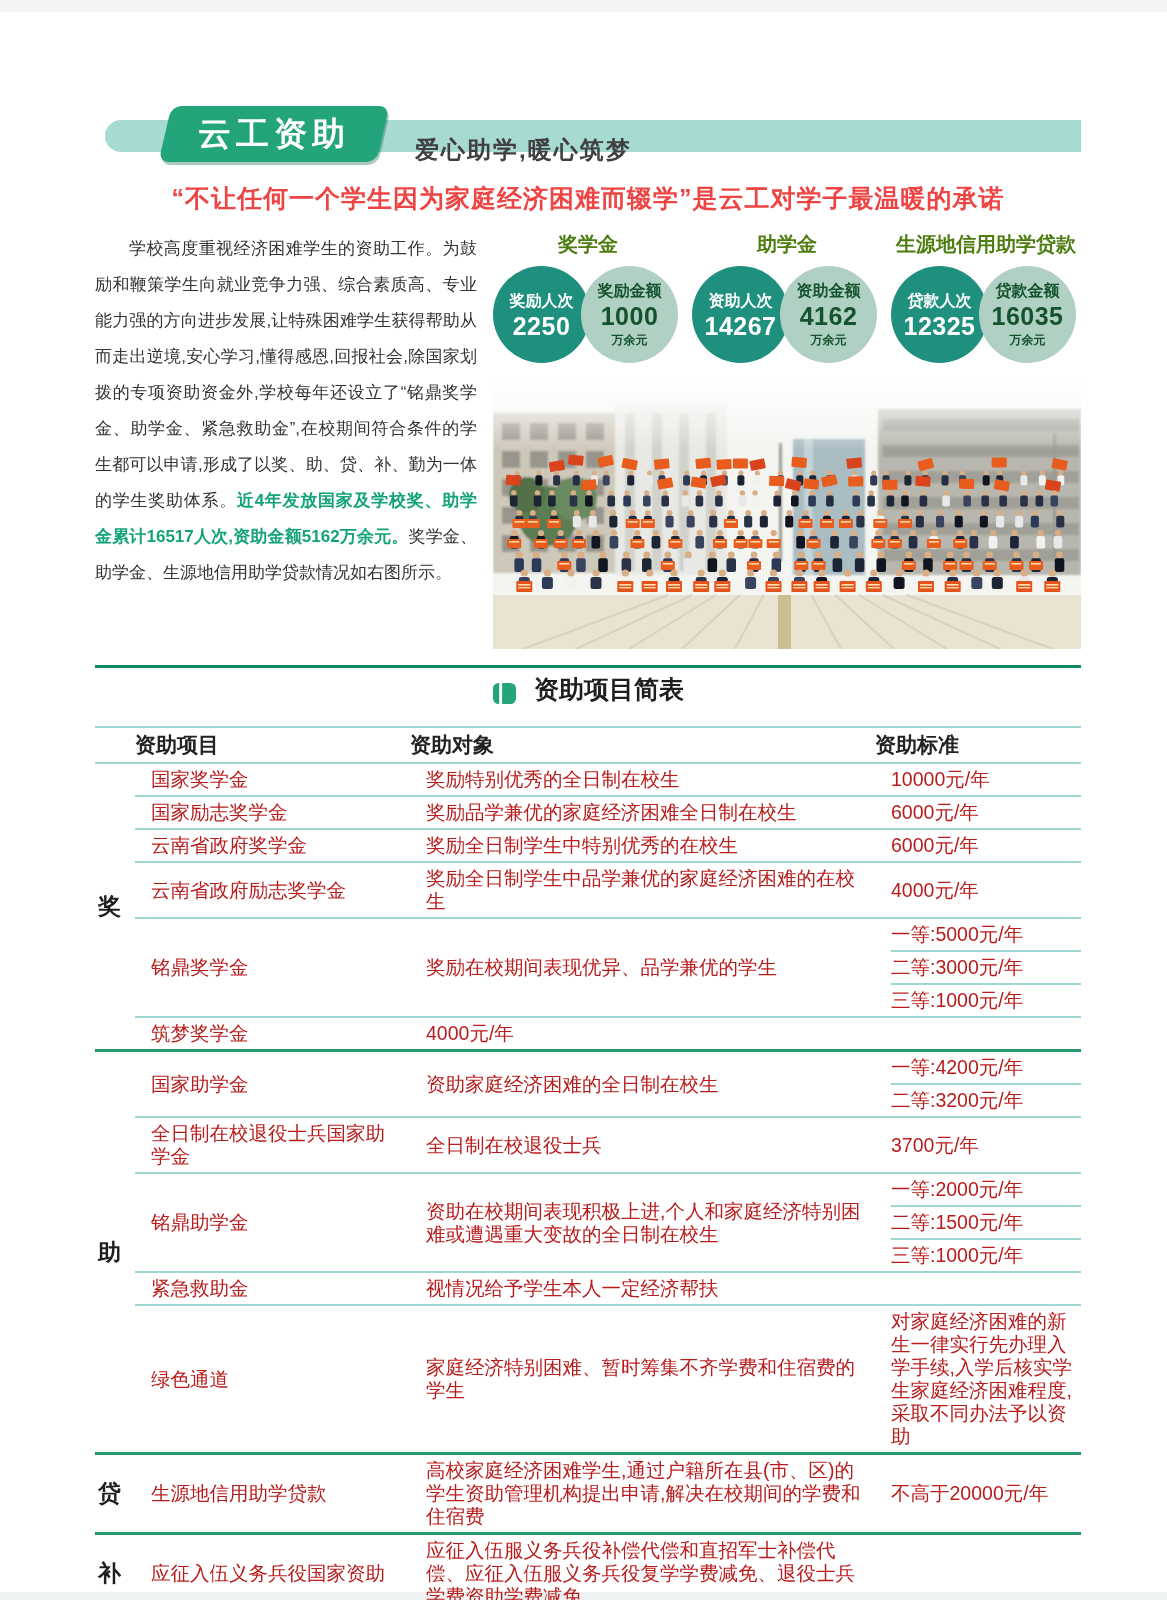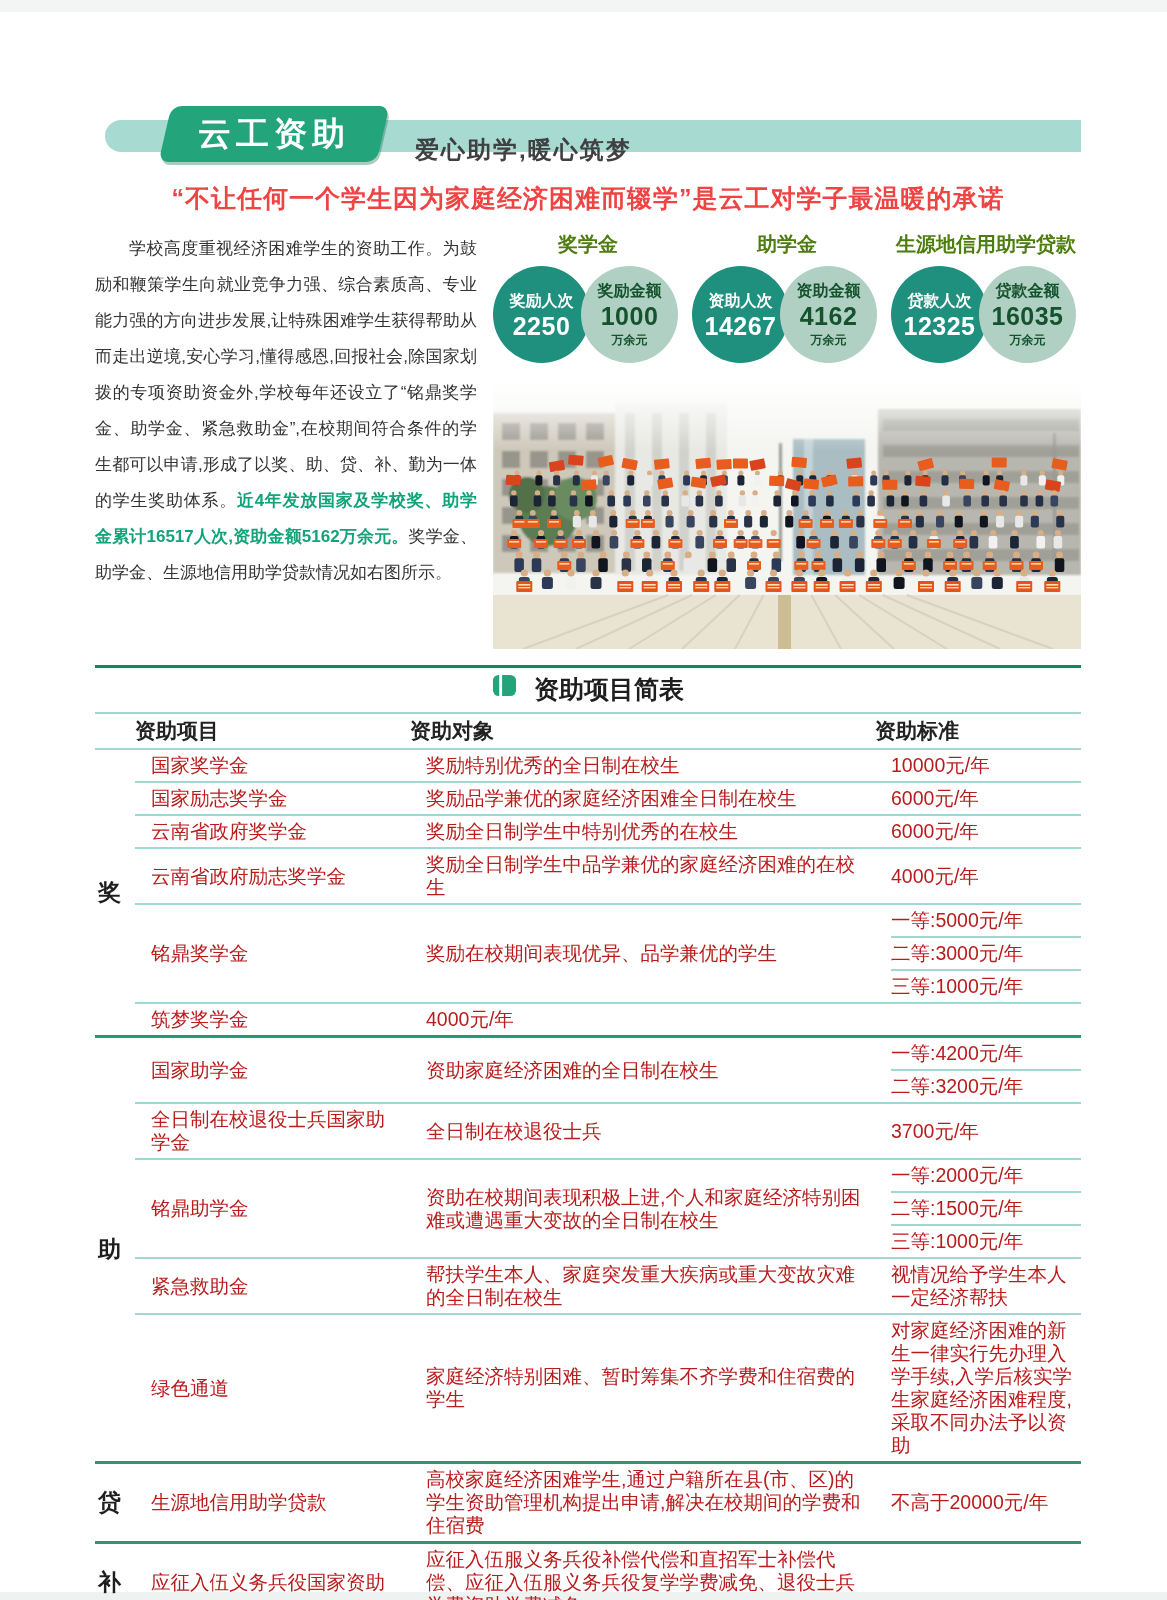--- a/index.html
+++ b/index.html
@@ -36,22 +36,22 @@
   .circle.dark { background:#1f8f7e; color:#ffffff; z-index:1; }
   .circle.light { background:#afd0c3; color:#14532d; margin-left:-9px; z-index:2; }
   .c-label { font-size:16px; font-weight:bold; line-height:22px; }
   .c-value { font-size:25px; font-weight:bold; line-height:28px; letter-spacing:.5px; }
   .c-unit { font-size:12px; font-weight:bold; line-height:20px; }
 
   .photo { margin-top:18px; width:588px; height:268px; }
 
   
   .aid-table { margin-top:16px; border-top:3px solid #0f8a60; border-bottom:3px solid #0f8a60; }
-  .t-title { display:flex; align-items:flex-start; justify-content:center; gap:17px;
-             padding:5px 0 6px 0; font-size:25px; font-weight:bold; color:#1e1e1e; }
+  .t-title { display:flex; align-items:flex-end; justify-content:center; gap:17px;
+             padding:5px 0 20px 0; font-size:25px; font-weight:bold; color:#1e1e1e; }
   .t-header { display:grid; grid-template-columns:40px 275px 465px 1fr;
               border-top:2px solid #9ed8d2; border-bottom:2px solid #9ed8d2;
               font-size:21px; font-weight:bold; color:#222222; padding:3px 0; }
   .t-group { display:grid; grid-template-columns:40px 1fr; }
   .t-group + .t-group { border-top:3px solid #2a9a6e; }
   .g-label { display:flex; align-items:center; font-size:23px; font-weight:bold; color:#1e1e1e; padding-left:3px; }
   .t-row { display:grid; grid-template-columns:275px 465px 1fr; }
   .t-row + .t-row { border-top:2px solid #9ed8d2; }
   .cell { font-size:19.5px; line-height:23px; color:#b91c1c; display:flex; align-items:center; padding:4px 12px 4px 0;margin-left:16px; }
   .cell.standard { padding:0; flex-direction:column; align-items:stretch; justify-content:center; }
@@ -765,21 +765,20 @@
                 <div class="cell project">铭鼎助学金</div>
                 <div class="cell target">资助在校期间表现积极上进,个人和家庭经济特别困难或遭遇重大变故的全日制在校生</div>
                 <div class="cell standard">
                   <div class="std-item">一等:2000元/年</div>
                   <div class="std-item">二等:1500元/年</div>
                   <div class="std-item">三等:1000元/年</div>
                 </div>
               </div>
               <div class="t-row">
                 <div class="cell project">紧急救助金</div>
-                <div class="cell target">帮扶学生本人、家庭突发重大疾病或重大变故灾难的全日制在校生</div>
                 <div class="cell standard">
                   <div class="std-item">视情况给予学生本人一定经济帮扶</div>
                 </div>
               </div>
               <div class="t-row">
                 <div class="cell project">绿色通道</div>
                 <div class="cell target">家庭经济特别困难、暂时筹集不齐学费和住宿费的学生</div>
                 <div class="cell standard">
                   <div class="std-item">对家庭经济困难的新生一律实行先办理入学手续,入学后核实学生家庭经济困难程度,采取不同办法予以资助</div>
                 </div>

